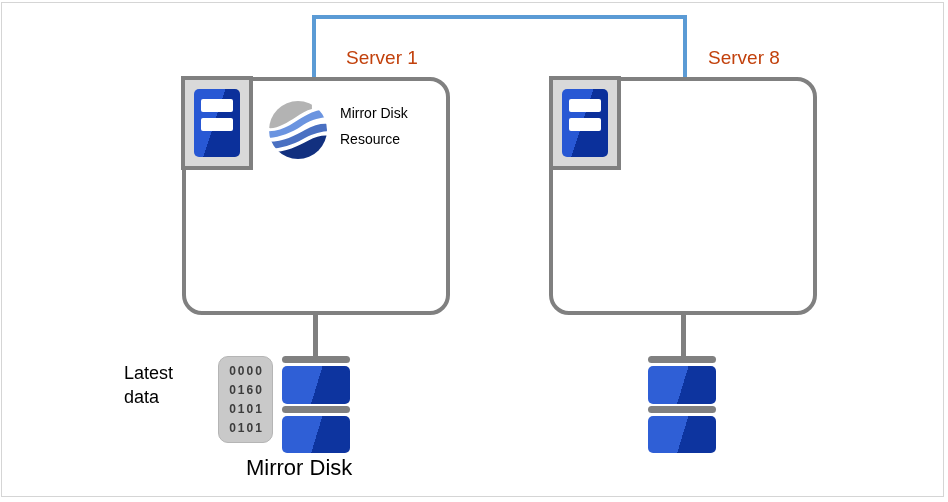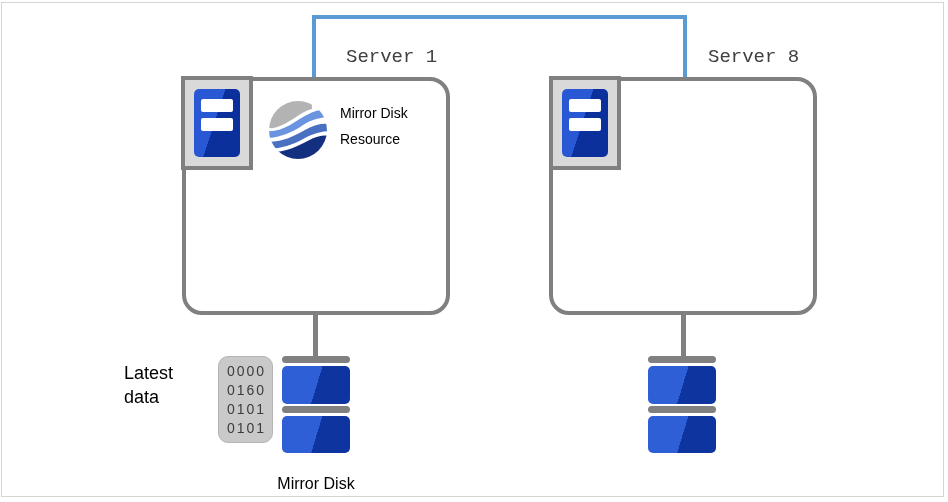--- a/index.html
+++ b/index.html
@@ -11,21 +11,21 @@
     position:absolute;left:1px;top:2px;width:941px;height:493px;
     border:1px solid #d5d5d5;pointer-events:none;
   }
   
   .interconnect{
     position:absolute;left:312px;top:15px;width:375px;height:63px;
     border-top:4px solid #5B9BD5;border-left:4px solid #5B9BD5;border-right:4px solid #5B9BD5;
     box-sizing:border-box;
   }
   .server-label{
-    position:absolute;top:47px;font-size:19px;line-height:21px;color:#404040;white-space:nowrap;font-family:Liberation Mono, monospace;
+    position:absolute;top:47px;font-size:19px;line-height:21px;color:#c2410c;white-space:nowrap;
   }
   .server-label.s1{left:346px;}
   .server-label.s2{left:708px;}
   .server-box{
     position:absolute;top:77px;width:268px;height:238px;box-sizing:border-box;
     background:#fff;border:4px solid #808080;border-radius:20px;
   }
   .server-box.b1{left:182px;}
   .server-box.b2{left:549px;}
   
@@ -61,34 +61,34 @@
   .disk-stack .platter-bar{
     height:7px;background:#808080;border-radius:4px;margin:0 0 3px 0;
   }
   .disk-stack .disk{
     height:38px;border-radius:5px;margin-bottom:2px;
     background:linear-gradient(107deg,#2f5fd6 51%,#0d349f 51%);
   }
   .disk-stack .platter-bar.mid{margin:0 0 3px 0;}
   .disk-stack .disk.last{height:37px;margin-bottom:0;}
   .mirror-disk-label{
-    position:absolute;left:246px;top:474px;width:140px;text-align:center;
-    font-size:16px;line-height:20px;
+    position:absolute;left:246px;top:458px;width:140px;
+    font-size:22px;line-height:20px;
   }
   .latest-data-label{
     position:absolute;left:124px;top:361px;width:78px;text-align:left;
     font-size:18px;line-height:24px;
   }
   .binary-chip{
     position:absolute;left:218px;top:356px;width:55px;height:87px;box-sizing:border-box;
     background:#c9c9c9;border:1px solid #b5b5b5;border-radius:10px;
     display:flex;flex-direction:column;justify-content:center;align-items:center;
   }
   .binary-chip .row{
-    font-weight:normal;font-size:14px;line-height:19px;letter-spacing:2px;color:#3c3c3c;
+    font-weight:bold;font-size:12px;line-height:19px;letter-spacing:2px;color:#3c3c3c;
     margin-left:2px;
   }
 </style>
 </head>
 <body>
 
 <div class="frame"></div>
 
 <div class="interconnect"></div>
 

